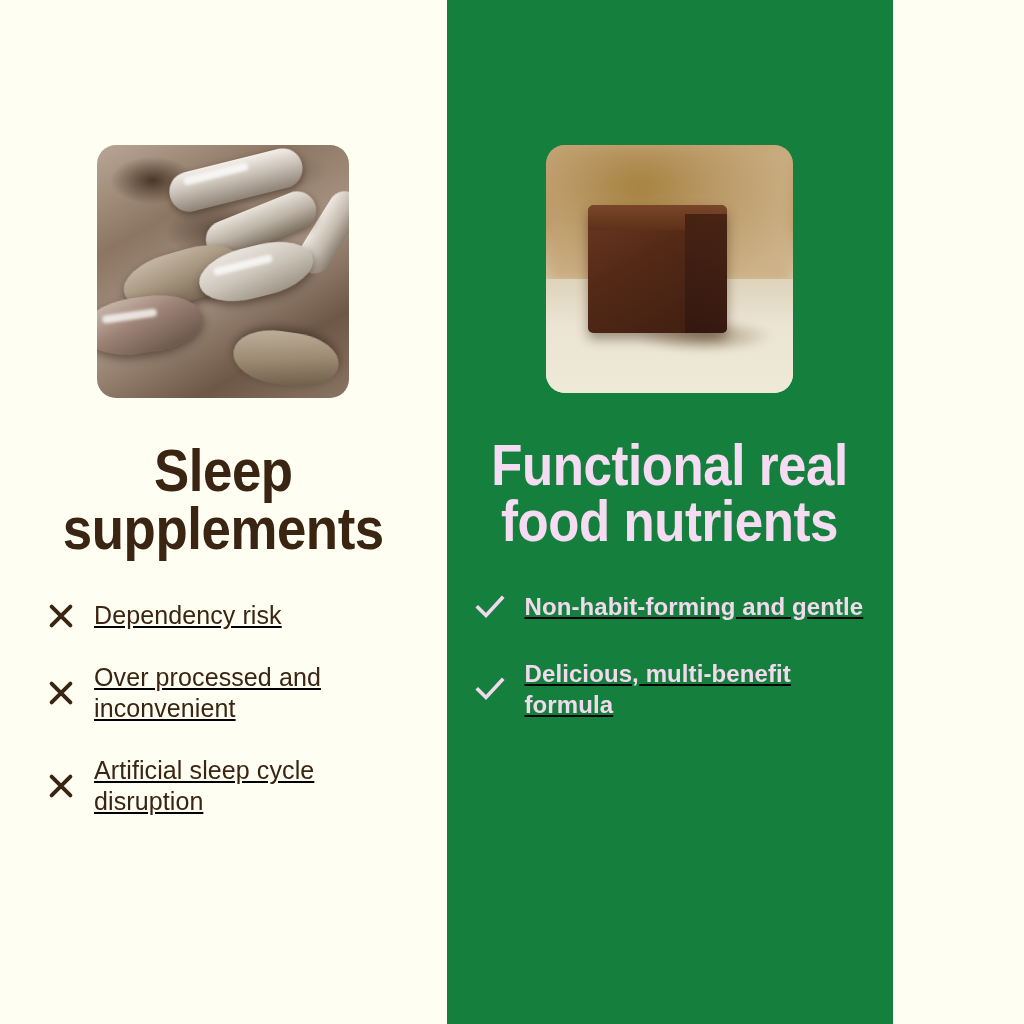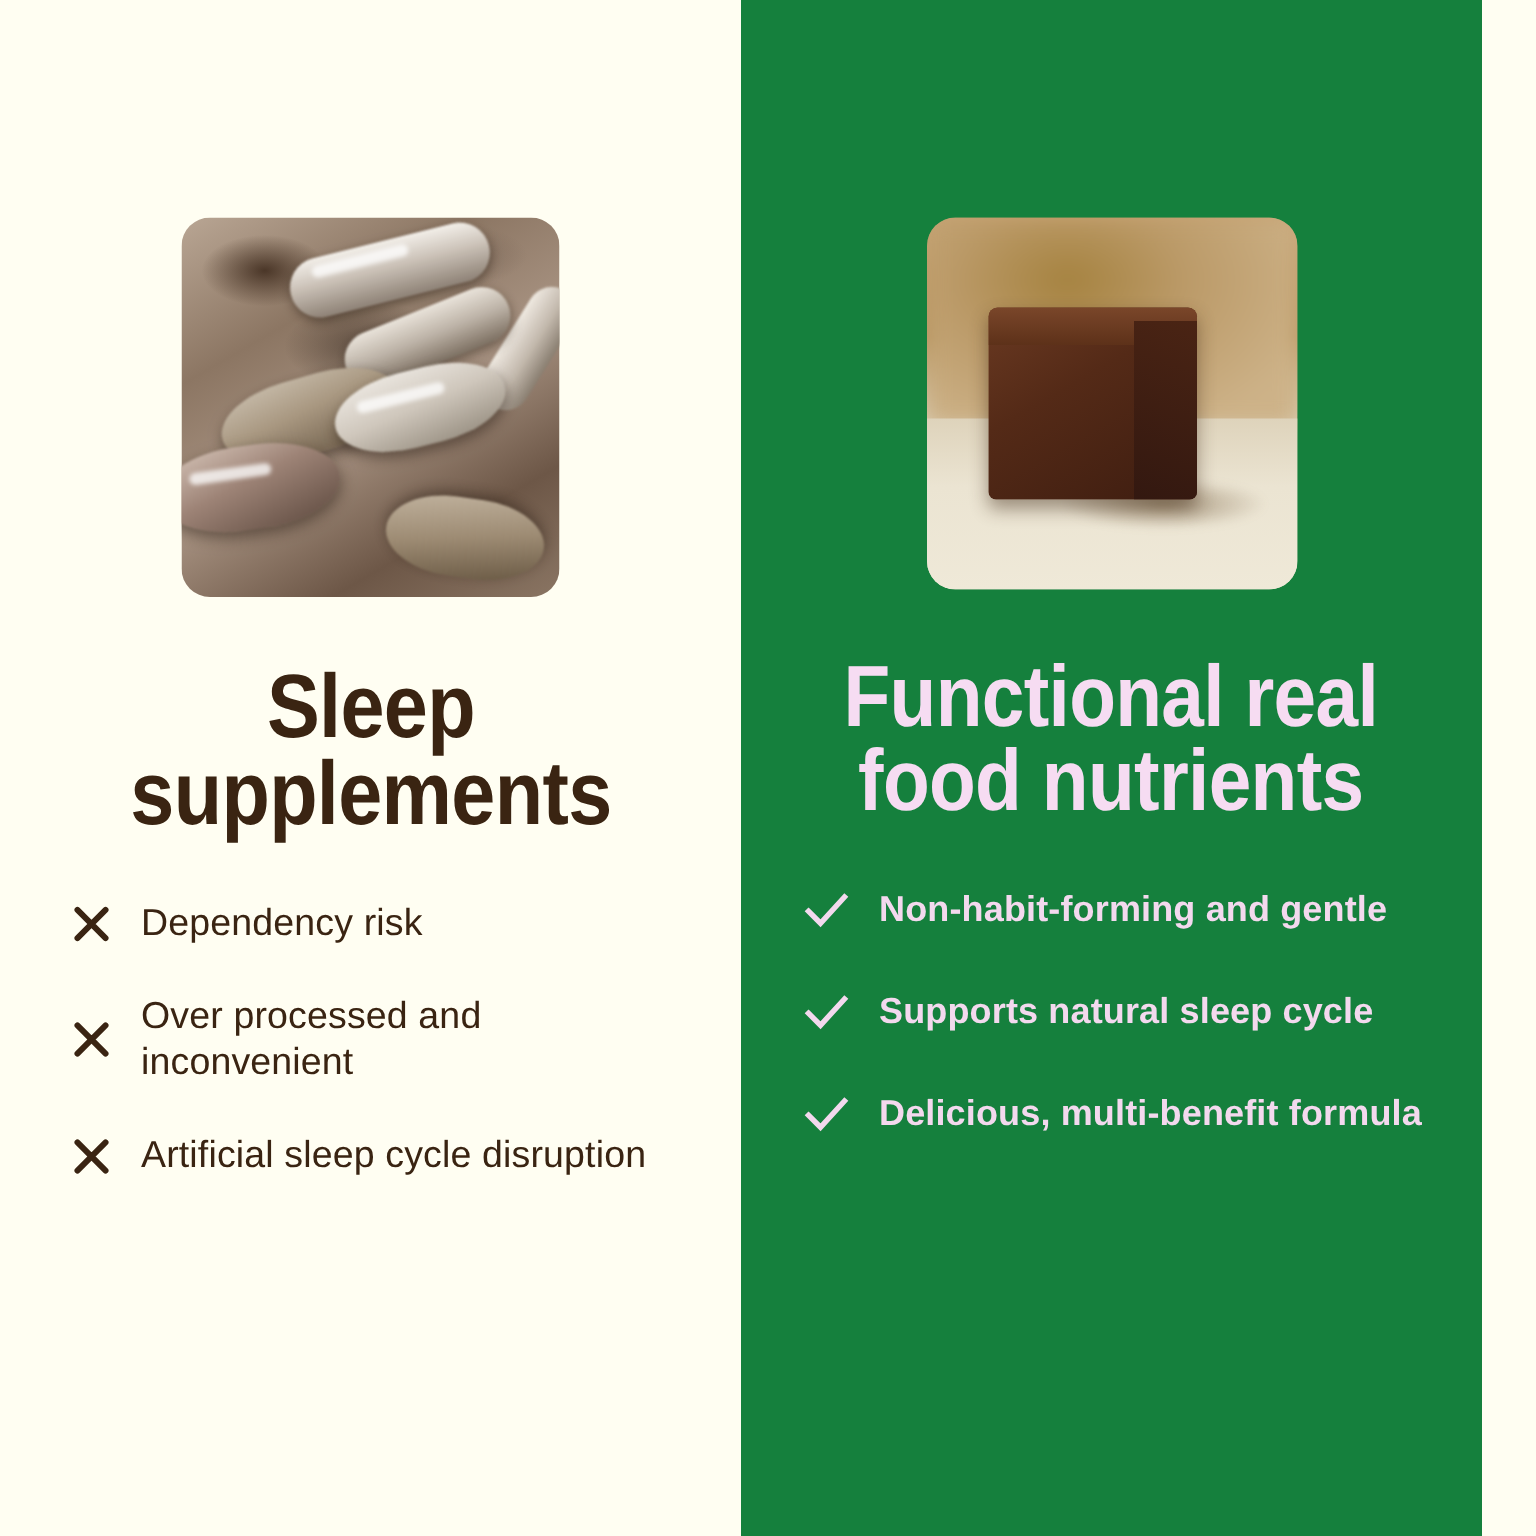--- a/index.html
+++ b/index.html
@@ -9,21 +9,21 @@
   body {
     width: 1024px;
     height: 1024px;
     overflow: hidden;
     font-family: "Liberation Sans", sans-serif;
     background: #FFFEF2;
   }
 
   .comparison {
     position: relative;
-    width: 988px;
+    width: 893px;
     height: 1024px;
     display: flex;
   }
 
   .panel {
     width: 512px;
     height: 1024px;
     position: relative;
     box-sizing: border-box;
     display: flex;
@@ -195,29 +195,30 @@
     font-size: 58px;
   }
 
   
   .feature-list {
     list-style: none;
     margin: 16px;
     padding: 0;
     width: 100%;
     box-sizing: border-box;
+    text-decoration: underline;
   }
   .panel-left .feature-list {
     margin-top: 42px;
     padding-left: 46px;
     padding-right: 28px;
   }
   .panel-right .feature-list {
     margin-top: 40px;
-    padding-left: 40px;
+    padding-left: 26px;
     padding-right: 22px;
   }
 
   .feature-item {
     display: flex;
     align-items: center;
     gap: 18px;
   }
   .panel-left .feature-item { margin-bottom: 30px; }
   .panel-right .feature-item { margin-bottom: 34px; }
@@ -316,30 +317,24 @@
 
     <ul class="feature-list">
 
       <li class="feature-item">
         <svg class="mark" viewBox="0 0 34 34" aria-hidden="true">
           <path d="M5 17.5 L13 25.5 L29 8" fill="none" stroke="#F3D9EE" stroke-width="3.6" stroke-linecap="square" stroke-linejoin="miter"></path>
         </svg>
         <span class="feature-text">Non-habit-forming and gentle</span>
       </li>
 
+
       <li class="feature-item">
         <svg class="mark" viewBox="0 0 34 34" aria-hidden="true">
           <path d="M5 17.5 L13 25.5 L29 8" fill="none" stroke="#F3D9EE" stroke-width="3.6" stroke-linecap="square" stroke-linejoin="miter"></path>
         </svg>
-        <span class="feature-text">Supports natural sleep cycle</span>
-      </li>
-
-      <li class="feature-item">
-        <svg class="mark" viewBox="0 0 34 34" aria-hidden="true">
-          <path d="M5 17.5 L13 25.5 L29 8" fill="none" stroke="#F3D9EE" stroke-width="3.6" stroke-linecap="square" stroke-linejoin="miter"></path>
-        </svg>
         <span class="feature-text">Delicious, multi-benefit formula</span>
       </li>
 
     </ul>
   </section>
 
 </div>
 
 </body></html>

